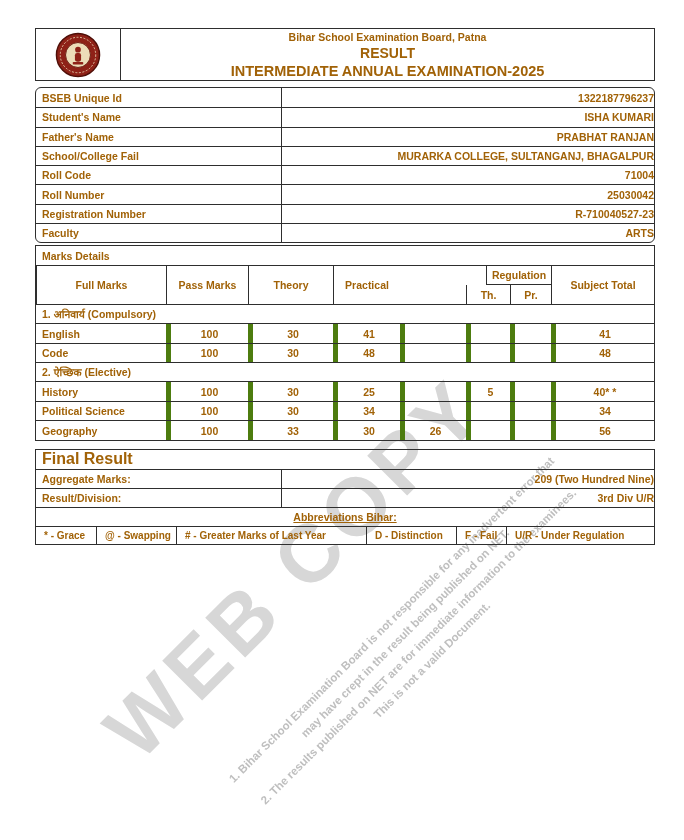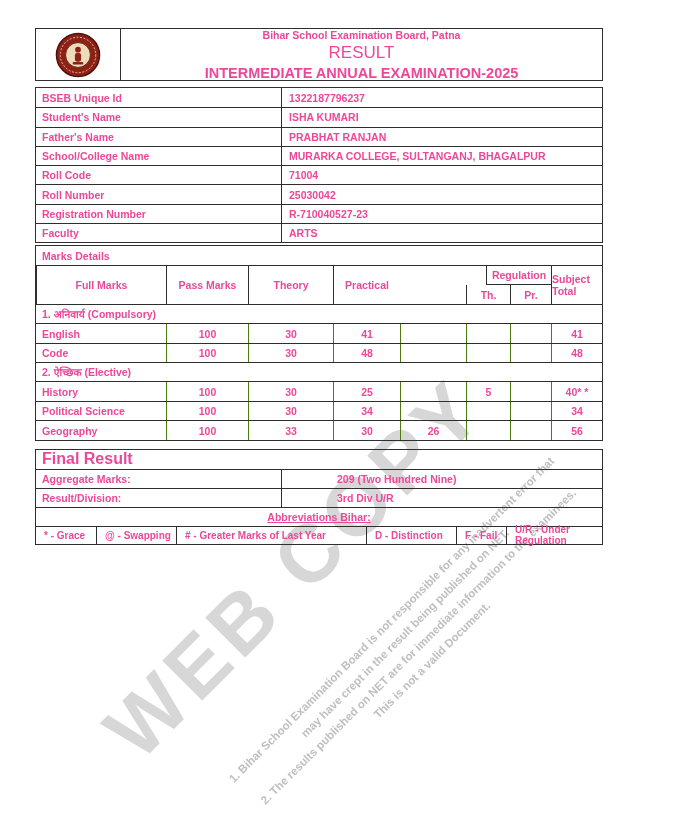--- a/index.html
+++ b/index.html
@@ -15,33 +15,33 @@
     transform:rotate(-45deg); transform-origin:left bottom;
   }
   .wm-lines {
     position:absolute; left:248px; top:782px; width:540px; z-index:0;
     font-size:11.5px; font-weight:bold; color:#bfbfbf; line-height:19px;
     text-align:center; transform:rotate(-45deg); transform-origin:left bottom;
     white-space:nowrap;
   }
 
   
-  .doc { position:absolute; left:35px; top:28px; width:568px; z-index:1; color:#ec4899; }
+  .doc { position:absolute; left:35px; top:28px; width:620px; z-index:1; color:#a16207;text-align:right; }
   .box { border:1px solid #2e2e2e; background:transparent; }
 
   
   .header-box { height:53px; display:flex; }
   .logo-cell { width:85px; border-right:1px solid #2e2e2e; display:flex; align-items:center; justify-content:center; }
   .title-cell { flex:1; display:flex; flex-direction:column; align-items:center; justify-content:center; gap:1px; }
   .t-board { font-size:10.5px; font-weight:bold; }
-  .t-result { font-size:17px; font-weight:normal; margin-top:1px; }
+  .t-result { font-size:14px; font-weight:bold; margin-top:1px; }
   .t-exam { font-size:14.5px; font-weight:bold; margin-top:1px; }
 
   
-  .info-box { margin-top:6px; }
+  .info-box { margin-top:6px;border-radius:6px; }
   .irow { display:flex; height:19.3px; align-items:center; }
   .irow + .irow { border-top:1px solid #2e2e2e; }
   .ilabel { width:246px; align-self:stretch; display:flex; align-items:center;
             border-right:1px solid #2e2e2e; padding-left:6px; font-size:10.5px; font-weight:bold; }
   .ivalue { flex:1; padding-left:7px; font-size:10.5px; font-weight:bold; }
 
   
   .marks-box { margin-top:2px; }
   .section-row { height:19px; display:flex; align-items:center; padding-left:6px;
                  font-size:10.5px; font-weight:bold; }
@@ -49,21 +49,21 @@
   .mhead { grid-template-rows:19px 19px; border-top:1px solid #2e2e2e; }
   .hc { display:flex; align-items:center; justify-content:center; font-size:10.5px; font-weight:bold; }
   .hc.bl { border-left:1px solid #2e2e2e; }
   .hc.span2 { grid-row:1 / 3; }
   .hc-subject { grid-column:1; justify-content:flex-start; padding-left:6px; }
   .hc-reg { grid-column:6 / 8; grid-row:1; border-bottom:1px solid #2e2e2e;margin-left:20px; }
   .hc-th { grid-column:6; grid-row:2; }
   .hc-pr { grid-column:7; grid-row:2; }
   .mrow { border-top:1px solid #2e2e2e; height:19.5px; }
   .mc { display:flex; align-items:center; justify-content:center; font-size:10.5px; font-weight:bold; }
-  .mc.bl { border-left:1px solid #4d7c0f; }
+  .mc.bl { border-left:5px solid #4d7c0f; }
   .mc-subject { justify-content:flex-start; padding-left:6px; }
   .group-title { border-top:1px solid #2e2e2e; height:19px; display:flex; align-items:center;
                  padding-left:6px; font-size:10.5px; font-weight:bold; }
 
   
   .final-box { margin-top:8px; }
   .fr-title { height:19px; display:flex; align-items:center; padding-left:6px;
               font-size:16px; font-weight:bold; }
   .frow { display:flex; height:19px; border-top:1px solid #2e2e2e; align-items:center;gap:48px; }
   .flabel { width:246px; align-self:stretch; display:flex; align-items:center;
@@ -118,21 +118,21 @@
       </div>
       <div class="irow">
         <div class="ilabel">Student's Name</div>
         <div class="ivalue">ISHA KUMARI</div>
       </div>
       <div class="irow">
         <div class="ilabel">Father's Name</div>
         <div class="ivalue">PRABHAT RANJAN</div>
       </div>
       <div class="irow">
-        <div class="ilabel">School/College Name</div>
+        <div class="ilabel">School/College Fail</div>
         <div class="ivalue">MURARKA COLLEGE, SULTANGANJ, BHAGALPUR</div>
       </div>
       <div class="irow">
         <div class="ilabel">Roll Code</div>
         <div class="ivalue">71004</div>
       </div>
       <div class="irow">
         <div class="ilabel">Roll Number</div>
         <div class="ivalue">25030042</div>
       </div>

